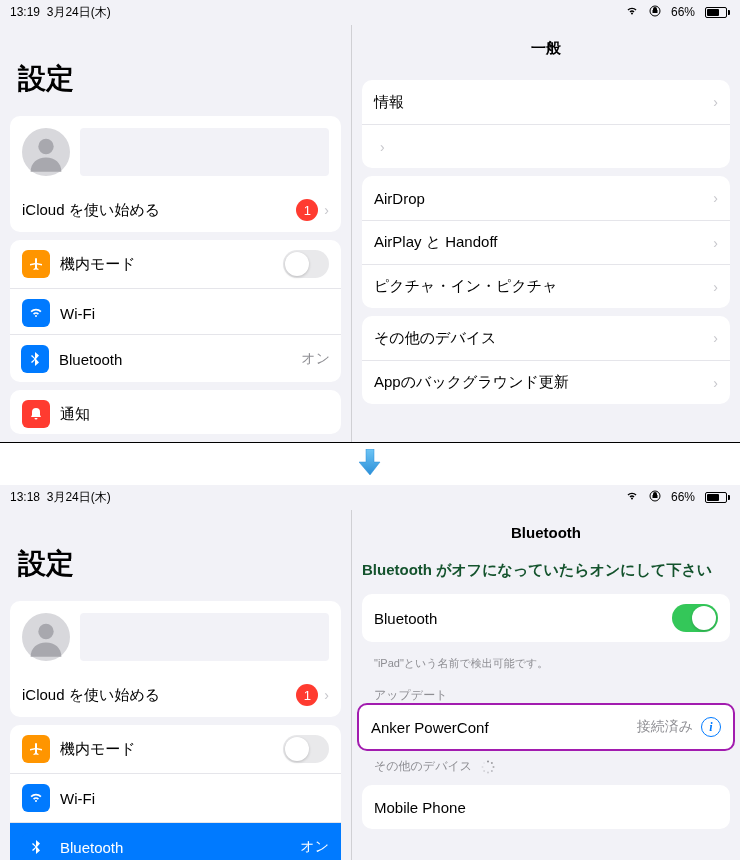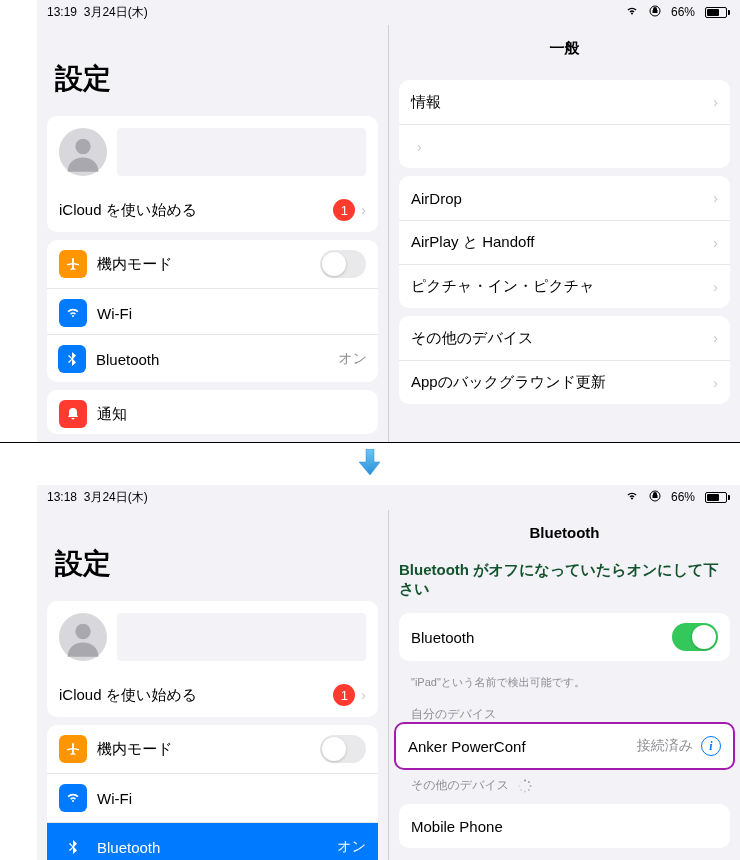--- a/index.html
+++ b/index.html
@@ -1,17 +1,17 @@
 <!DOCTYPE html>
 <html><head>
 <meta charset="utf-8">
 <style>
 * { margin: 0; padding: 0; box-sizing: border-box; font-family: -apple-system, "Helvetica Neue", Arial, sans-serif; }
 body { background: #fff; width: 740px; }
-.screen { background: #f2f2f7; position: relative; margin-left: 37px; }
+.screen { background: #f2f2f7; position: relative; }
 .status-bar { display: flex; justify-content: space-between; align-items: center; padding: 4px 10px; font-size: 12px; font-weight: 500; }
 .status-right { display: flex; gap: 10px; }
 .pane { display: flex; }
 .left-pane { width: 352px; border-right: 1px solid #d0d0d4; padding: 0 8px; }
 .right-pane { flex: 1; padding: 0 8px; }
 .title { font-size: 28px; font-weight: 700; padding: 35px 10px 10px; }
 .header-title { text-align: center; font-weight: 600; font-size: 15px; padding: 14px 0; }
 .card { background: #fff; border-radius: 10px; overflow: hidden; margin: 8px 2px; }
 .row { display: flex; align-items: center; padding: 10px 12px; min-height: 44px; font-size: 15px; position: relative; }
 .row + .row { border-top: 1px solid #e5e5ea; }
@@ -271,21 +271,21 @@
       <div class="red-note">Bluetooth がオフになっていたらオンにして下さい</div>
 
       <div class="card">
         <div class="row">
           <span class="label">Bluetooth</span>
           <span class="toggle on"></span>
         </div>
       </div>
       <div class="hint">"iPad"という名前で検出可能です。</div>
 
-      <div class="section-label">自分のデバイス</div>
+      <div class="section-label">アップデート</div>
       <div class="card highlight-red">
         <div class="row">
           <span class="label">Anker PowerConf</span>
           <span class="value">接続済み</span>
           <span class="info-circle">i</span>
         </div>
       </div>
 
       <div class="section-label">
         <span>その他のデバイス</span>

